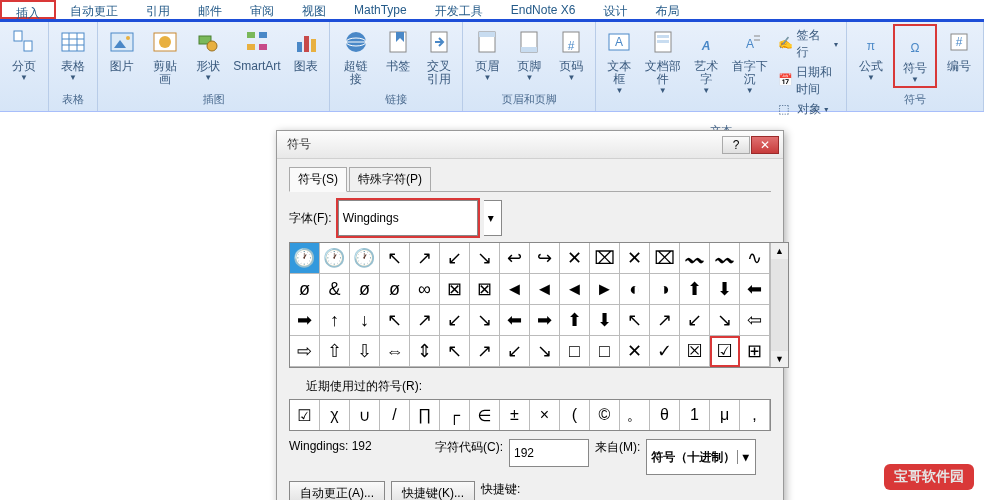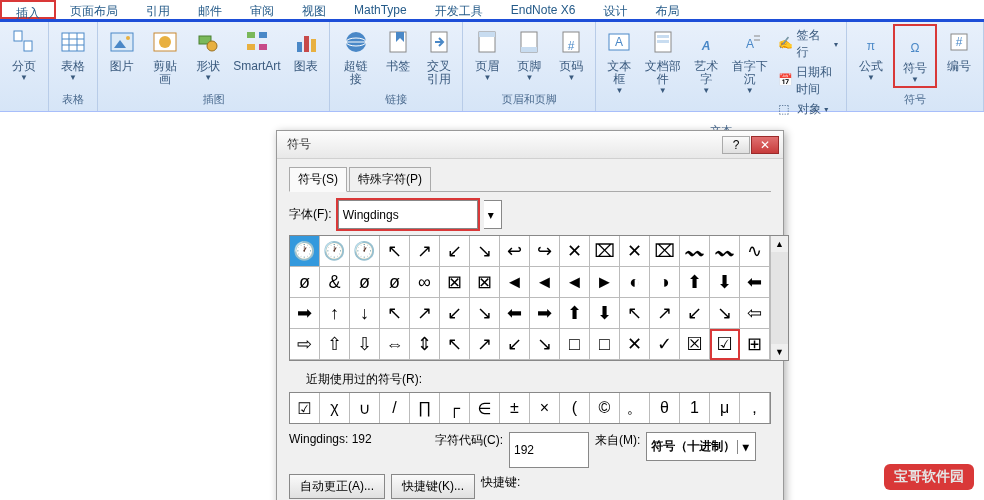--- a/index.html
+++ b/index.html
@@ -24,49 +24,49 @@
     .dlg-title{height:28px;background:linear-gradient(to bottom,#fdfdfd,#e8e8e8);border-bottom:1px solid #d0d0d0;display:flex;align-items:center;justify-content:space-between;padding:0 4px;}
     .dlg-title-text{padding-left:6px;color:#333;}
     .dlg-ctrl{display:flex;gap:0;}
     .dlg-btn{width:28px;height:18px;display:flex;align-items:center;justify-content:center;font-size:10px;border:1px solid #aaa;background:linear-gradient(to bottom,#fafafa,#e0e0e0);margin-left:1px;cursor:pointer;}
     .dlg-close{background:linear-gradient(to bottom,#e07070,#c73b3b);color:#fff;border:1px solid #9a2a2a;}
     .dlg-body{padding:8px 12px 12px;}
     .dlg-tabs{display:flex;border-bottom:1px solid #aaa;margin-bottom:8px;}
     .dlg-tab{padding:3px 8px;border:1px solid #aaa;background:#f0f0f0;margin-right:2px;margin-bottom:-1px;cursor:pointer;}
     .dlg-tab.active{background:#fafafa;border-bottom:1px solid #fafafa;}
     .font-row{display:flex;align-items:center;gap:6px;margin-bottom:6px;}
-    .font-combo{border:1px solid #888;background:#fff;height:29px;display:flex;align-items:center;padding:0 4px;position:relative;}
+    .font-combo{border:1px solid #888;background:#fff;height:36px;display:flex;align-items:center;padding:0 4px;position:relative;}
     .font-combo.highlighted{outline:2px solid #d93838;}
     .combo-arrow{position:absolute;right:2px;border-left:1px solid #888;width:16px;text-align:center;}
     
     .sym-grid{border:1px solid #888;background:#fff;margin-bottom:6px;display:flex;flex-direction:column;}
     .sym-row{display:flex;}
     .sym-cell{width:30px;height:31px;border-right:1px solid #bbb;border-bottom:1px solid #bbb;display:flex;align-items:center;justify-content:center;font-size:18px;cursor:pointer;}
     .sym-cell.selected{background:#3399dd;color:#fff;}
     .sym-cell.hl{outline:2px solid #d93838;outline-offset:-2px;}
     .scroll-col{width:18px;background:#efefef;border-left:1px solid #bbb;display:flex;flex-direction:column;}
     .scroll-btn{height:16px;display:flex;align-items:center;justify-content:center;font-size:9px;cursor:pointer;}
     .scroll-track{flex:1;background:#e4e4e4;}
     .recent-label{margin:4px 17px;}
     .recent-row{border:1px solid #888;background:#fff;display:flex;margin-bottom:8px;}
     .recent-cell{width:30px;height:30px;border-right:1px solid #bbb;display:flex;align-items:center;justify-content:center;font-size:16px;cursor:pointer;}
     .info-row{display:flex;gap:6px;margin-bottom:6px;}
-    .info-row .field{border:1px solid #888;background:#fff;height:36px;padding:0 4px;display:flex;align-items:center;width:80px;}
+    .info-row .field{border:1px solid #888;background:#fff;height:28px;padding:0 4px;display:flex;align-items:center;width:80px;}
     .btn-row{display:flex;align-items:flex-start;gap:6px;margin-bottom:12px;}
     .btn{border:1px solid #888;background:linear-gradient(to bottom,#fafafa,#e0e0e0);padding:3px 10px;cursor:pointer;}
     .dlg-footer{display:flex;justify-content:flex-end;gap:10px;margin-top:6px;}
     .watermark{position:absolute;right:10px;bottom:10px;background:#d93838;color:#e5e5e5;font-weight:bold;padding:4px 10px;border-radius:6px;font-size:14px;}
     svg{display:block;}
   </style>
 </head>
 <body>
 
 <div class="ribbon-tabs">
   <div class="ribbon-tab highlighted">插入</div>
-  <div class="ribbon-tab">页面布局</div>
+  <div class="ribbon-tab">自动更正</div>
   <div class="ribbon-tab">引用</div>
   <div class="ribbon-tab">邮件</div>
   <div class="ribbon-tab">审阅</div>
   <div class="ribbon-tab">视图</div>
   <div class="ribbon-tab">MathType</div>
   <div class="ribbon-tab">开发工具</div>
   <div class="ribbon-tab">EndNote X6</div>
   <div class="ribbon-tab">设计</div>
   <div class="ribbon-tab">布局</div>
 </div>

